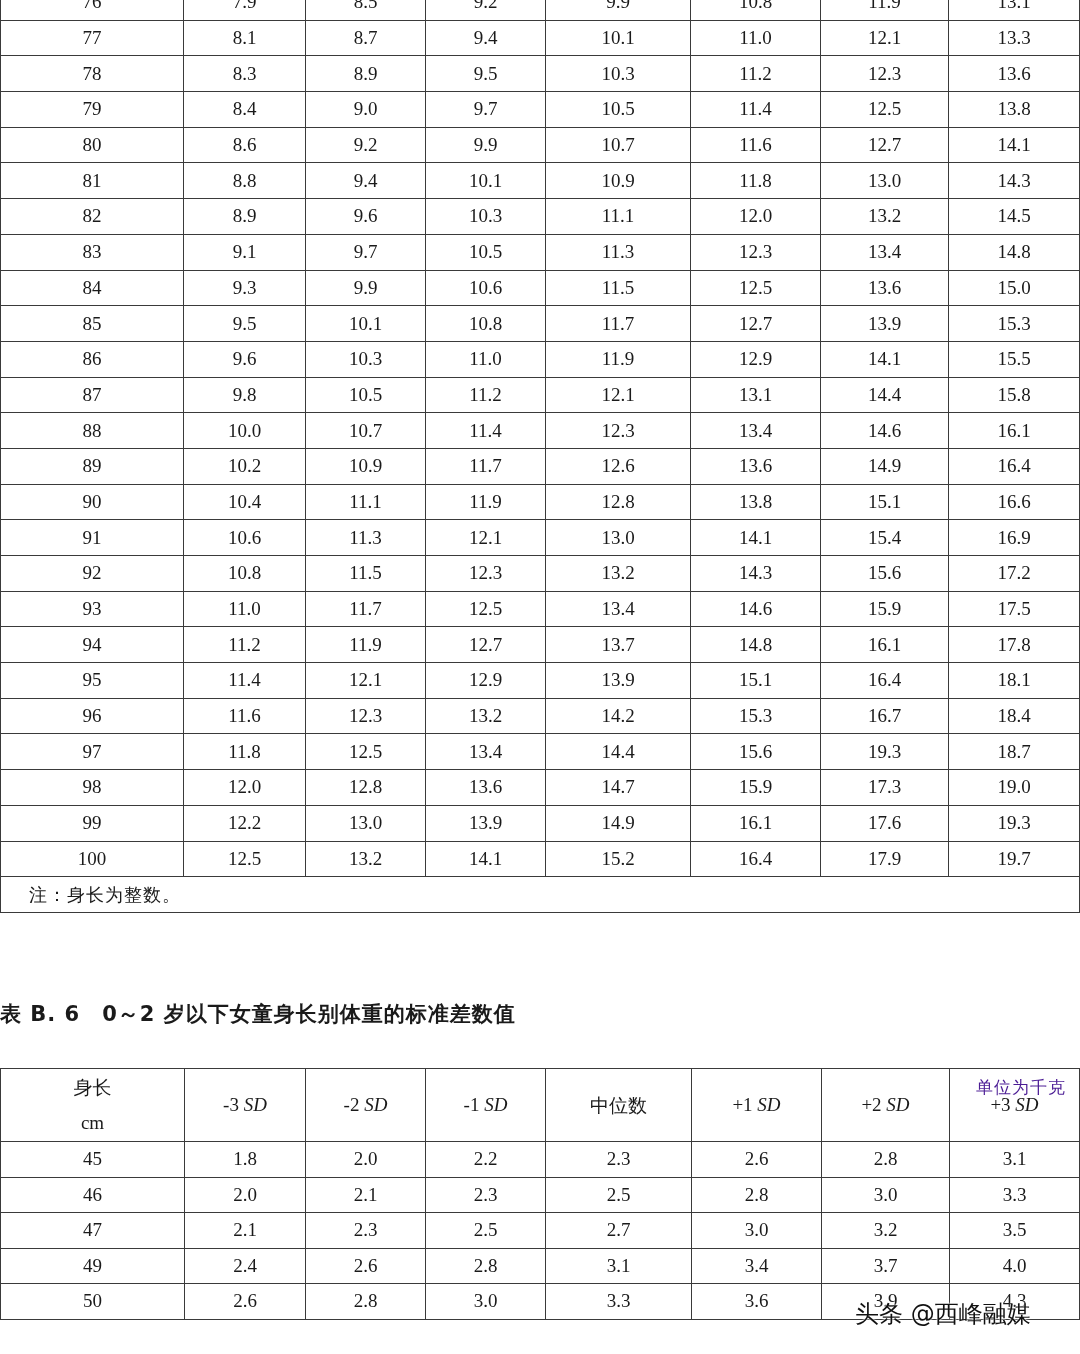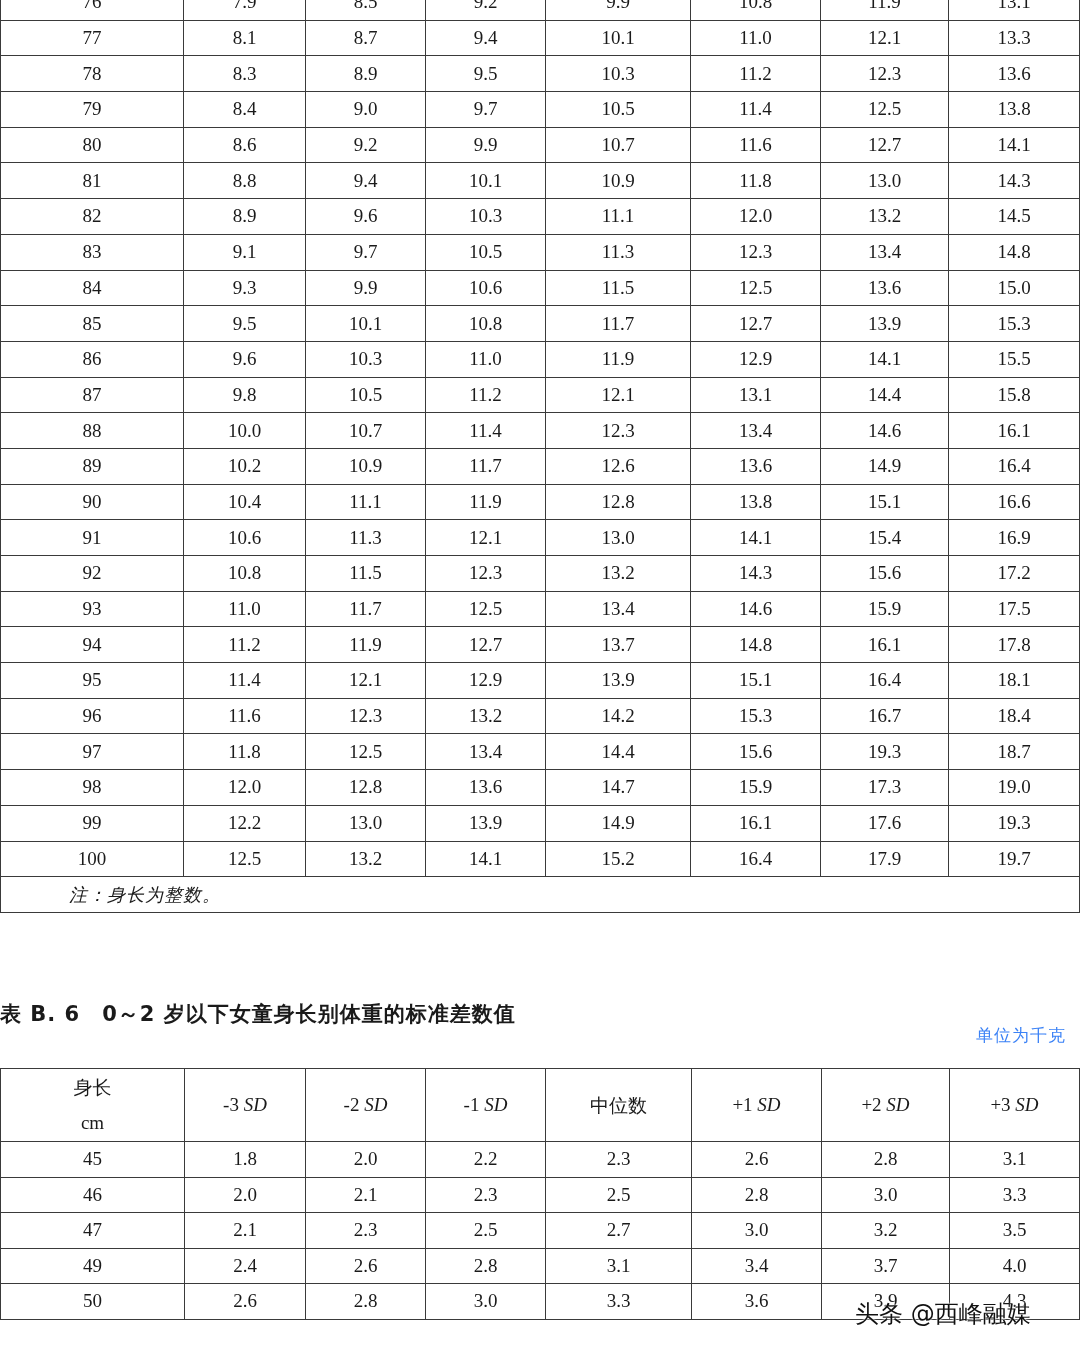--- a/index.html
+++ b/index.html
@@ -3,26 +3,26 @@
 <meta charset="utf-8">
 <style>
   html, body { margin: 0; padding: 0; background: #ffffff; }
   body { width: 1080px; height: 1354px; overflow: hidden; position: relative;
          font-family: "Liberation Serif", "DejaVu Serif", serif; color: #1a1a1a; }
   table { border-collapse: collapse; table-layout: fixed; position: absolute; left: 0; }
   td, th { border: 1.5px solid #3a3a3a; text-align: center; padding: 0;
            font-size: 19px; font-weight: normal; }
   #top-table { top: -16px; width: 1079px; }
   #top-table td { height: 34.7px; }
-  #top-table .note-cell { text-align: left; padding-left: 68px; font-size: 18px;
-           font-family: "DejaVu Sans", "Liberation Sans", sans-serif; letter-spacing: 1px; font-style: italic; }
+  #top-table .note-cell { text-align: left; padding-left: 28px; font-size: 18px;
+           font-family: "DejaVu Sans", "Liberation Sans", sans-serif; letter-spacing: 1px; }
   .title { position: absolute; top: 1000px; left: 0; width: 1060px; text-align: left;
            font-family: "DejaVu Sans", "Liberation Sans", sans-serif; font-size: 21px; font-weight: bold; letter-spacing: 1px; }
-  .unit { position: absolute; top: 1024px; right: 14px;
-          font-family: "DejaVu Sans", "Liberation Sans", sans-serif; font-size: 17px; letter-spacing: 1px; color: #3b82f6; }
+  .unit { position: absolute; top: 1076px; right: 14px;
+          font-family: "DejaVu Sans", "Liberation Sans", sans-serif; font-size: 17px; letter-spacing: 1px; color: #4c1d95; }
   #bottom-table { top: 1068px; width: 1079px; }
   #bottom-table th { height: 70px; line-height: 36px; }
   #bottom-table td { height: 34.5px; margin-top: 28px; }
   .hdr-cn { font-family: "DejaVu Sans", "Liberation Sans", sans-serif; font-size: 19px; }
   .sd { font-style: italic; }
   .watermark { position: absolute; left: 855px; top: 1298px; font-size: 24px;
                font-family: "DejaVu Sans", "Liberation Sans", sans-serif; color: #111;
                text-shadow: 0 0 2px #fff, 0 0 2px #fff; letter-spacing: 0px; }
 </style>
 </head>

